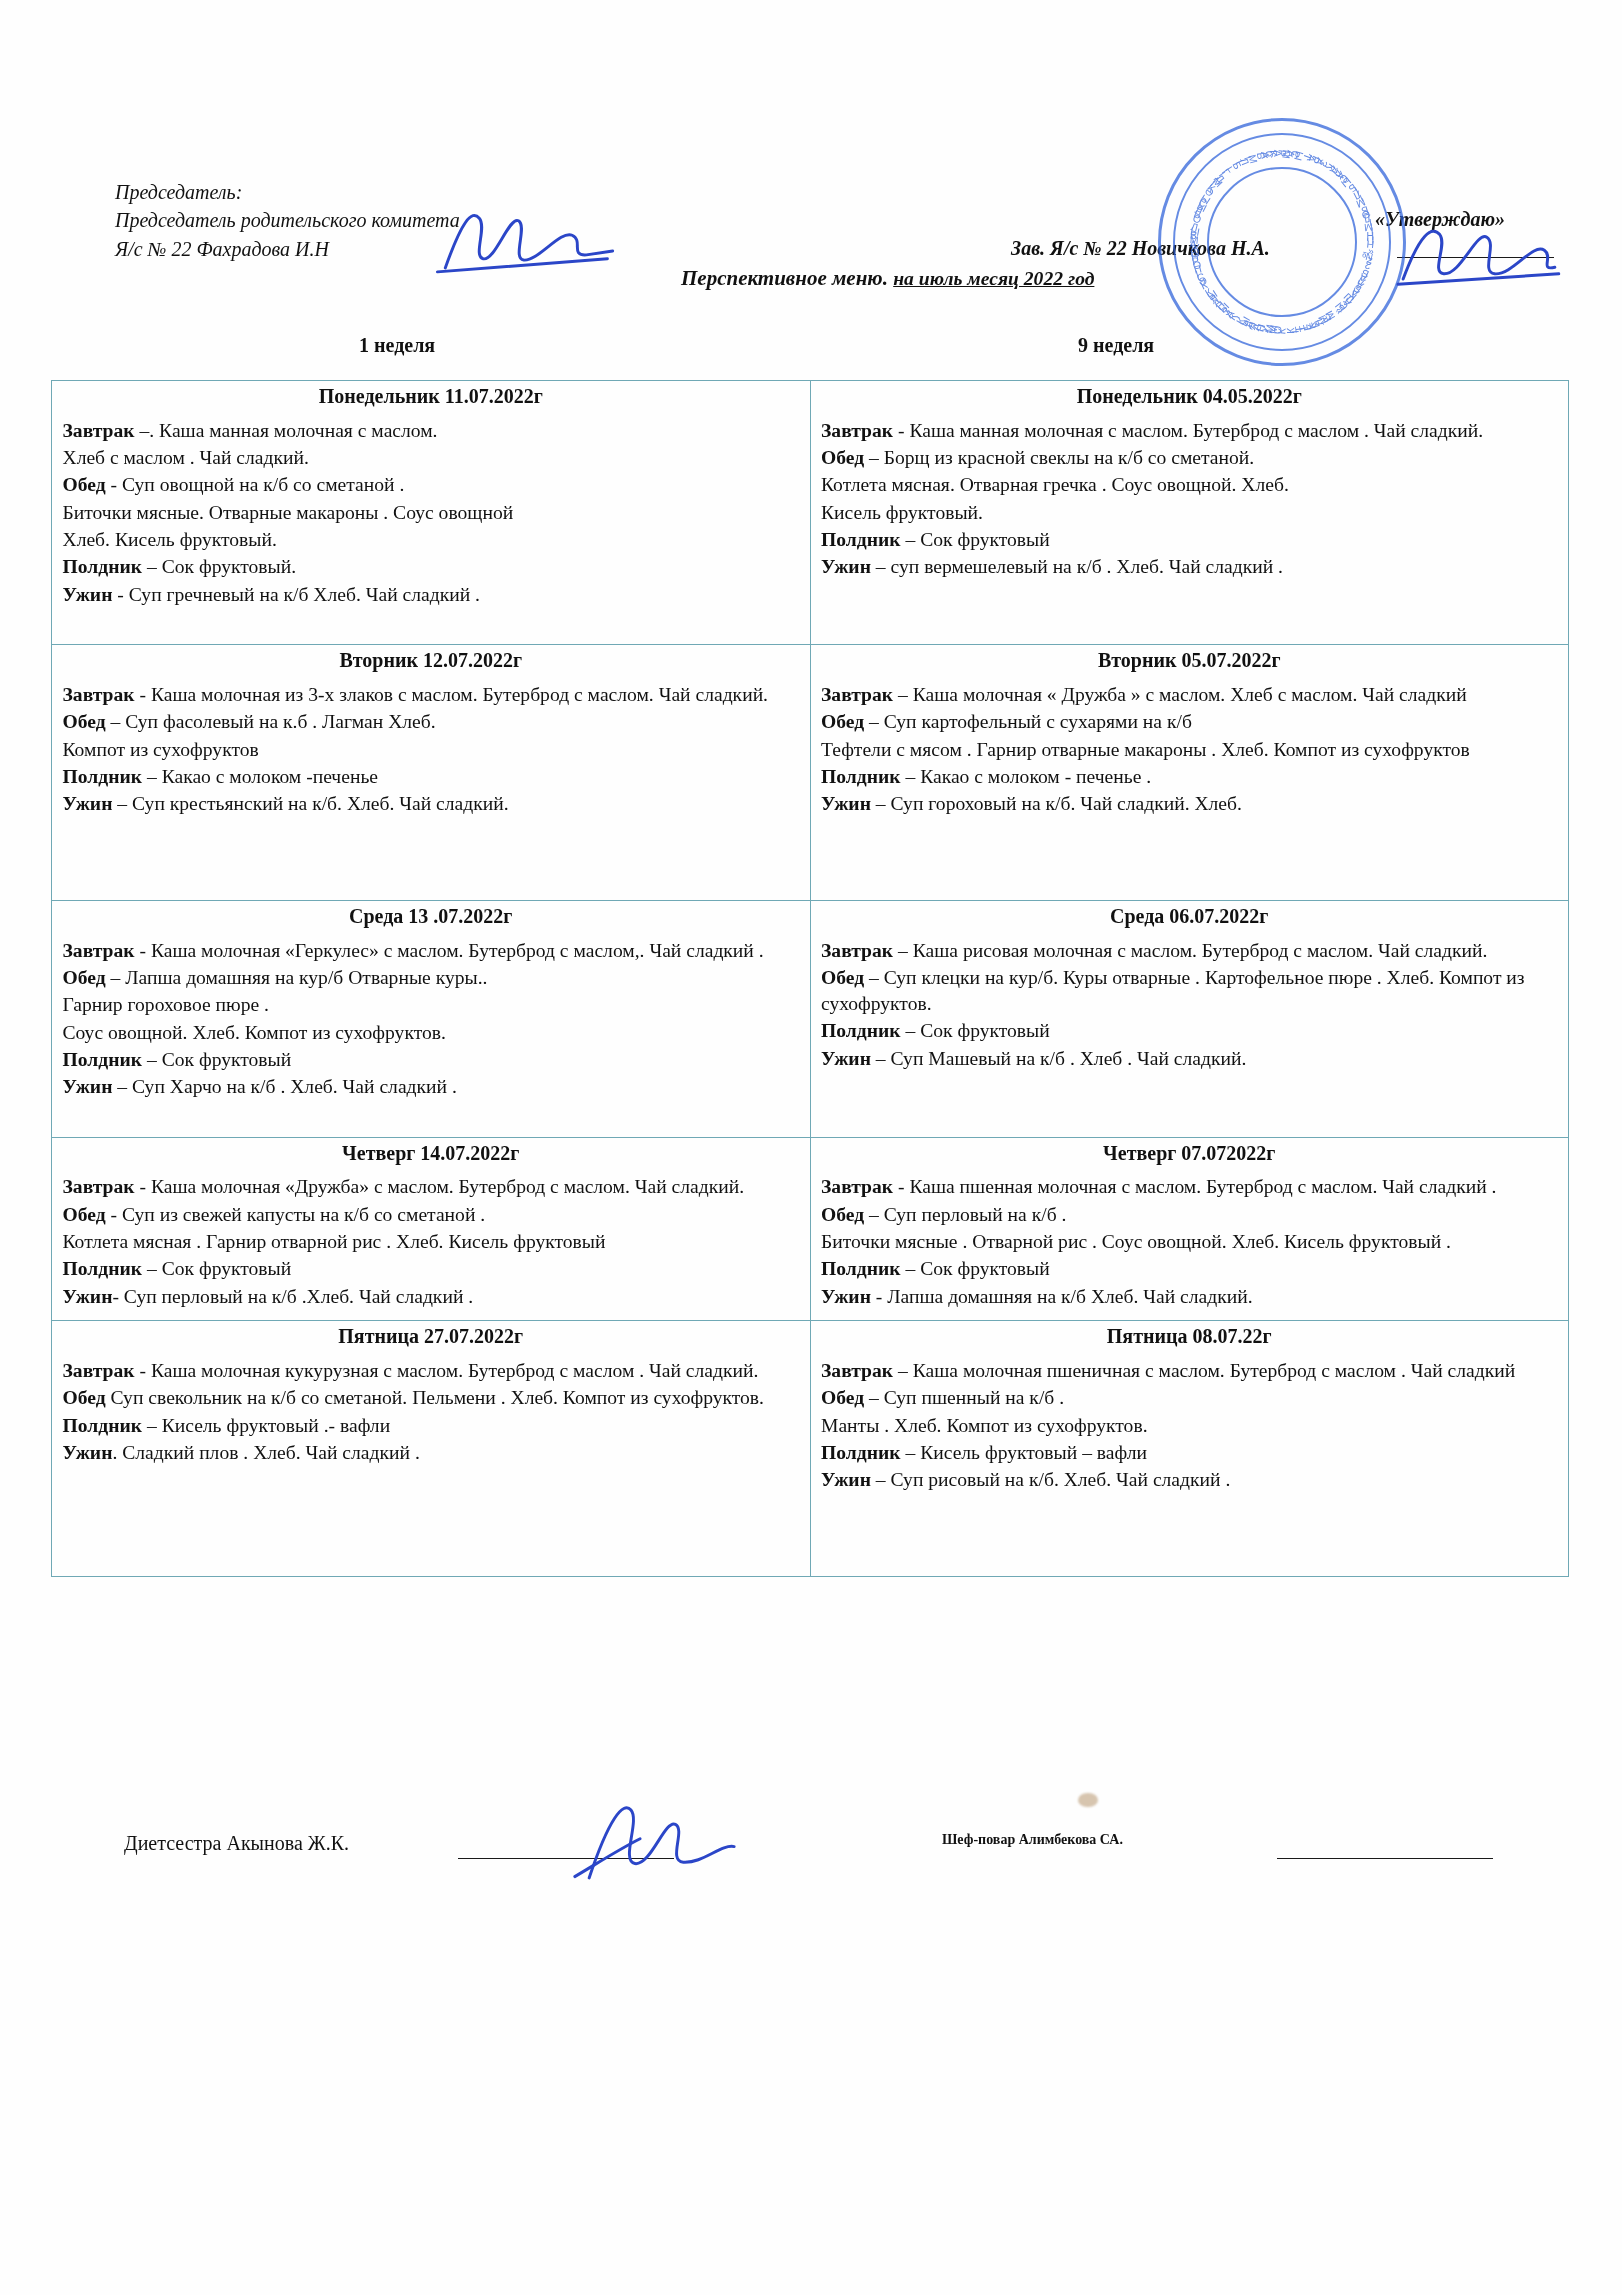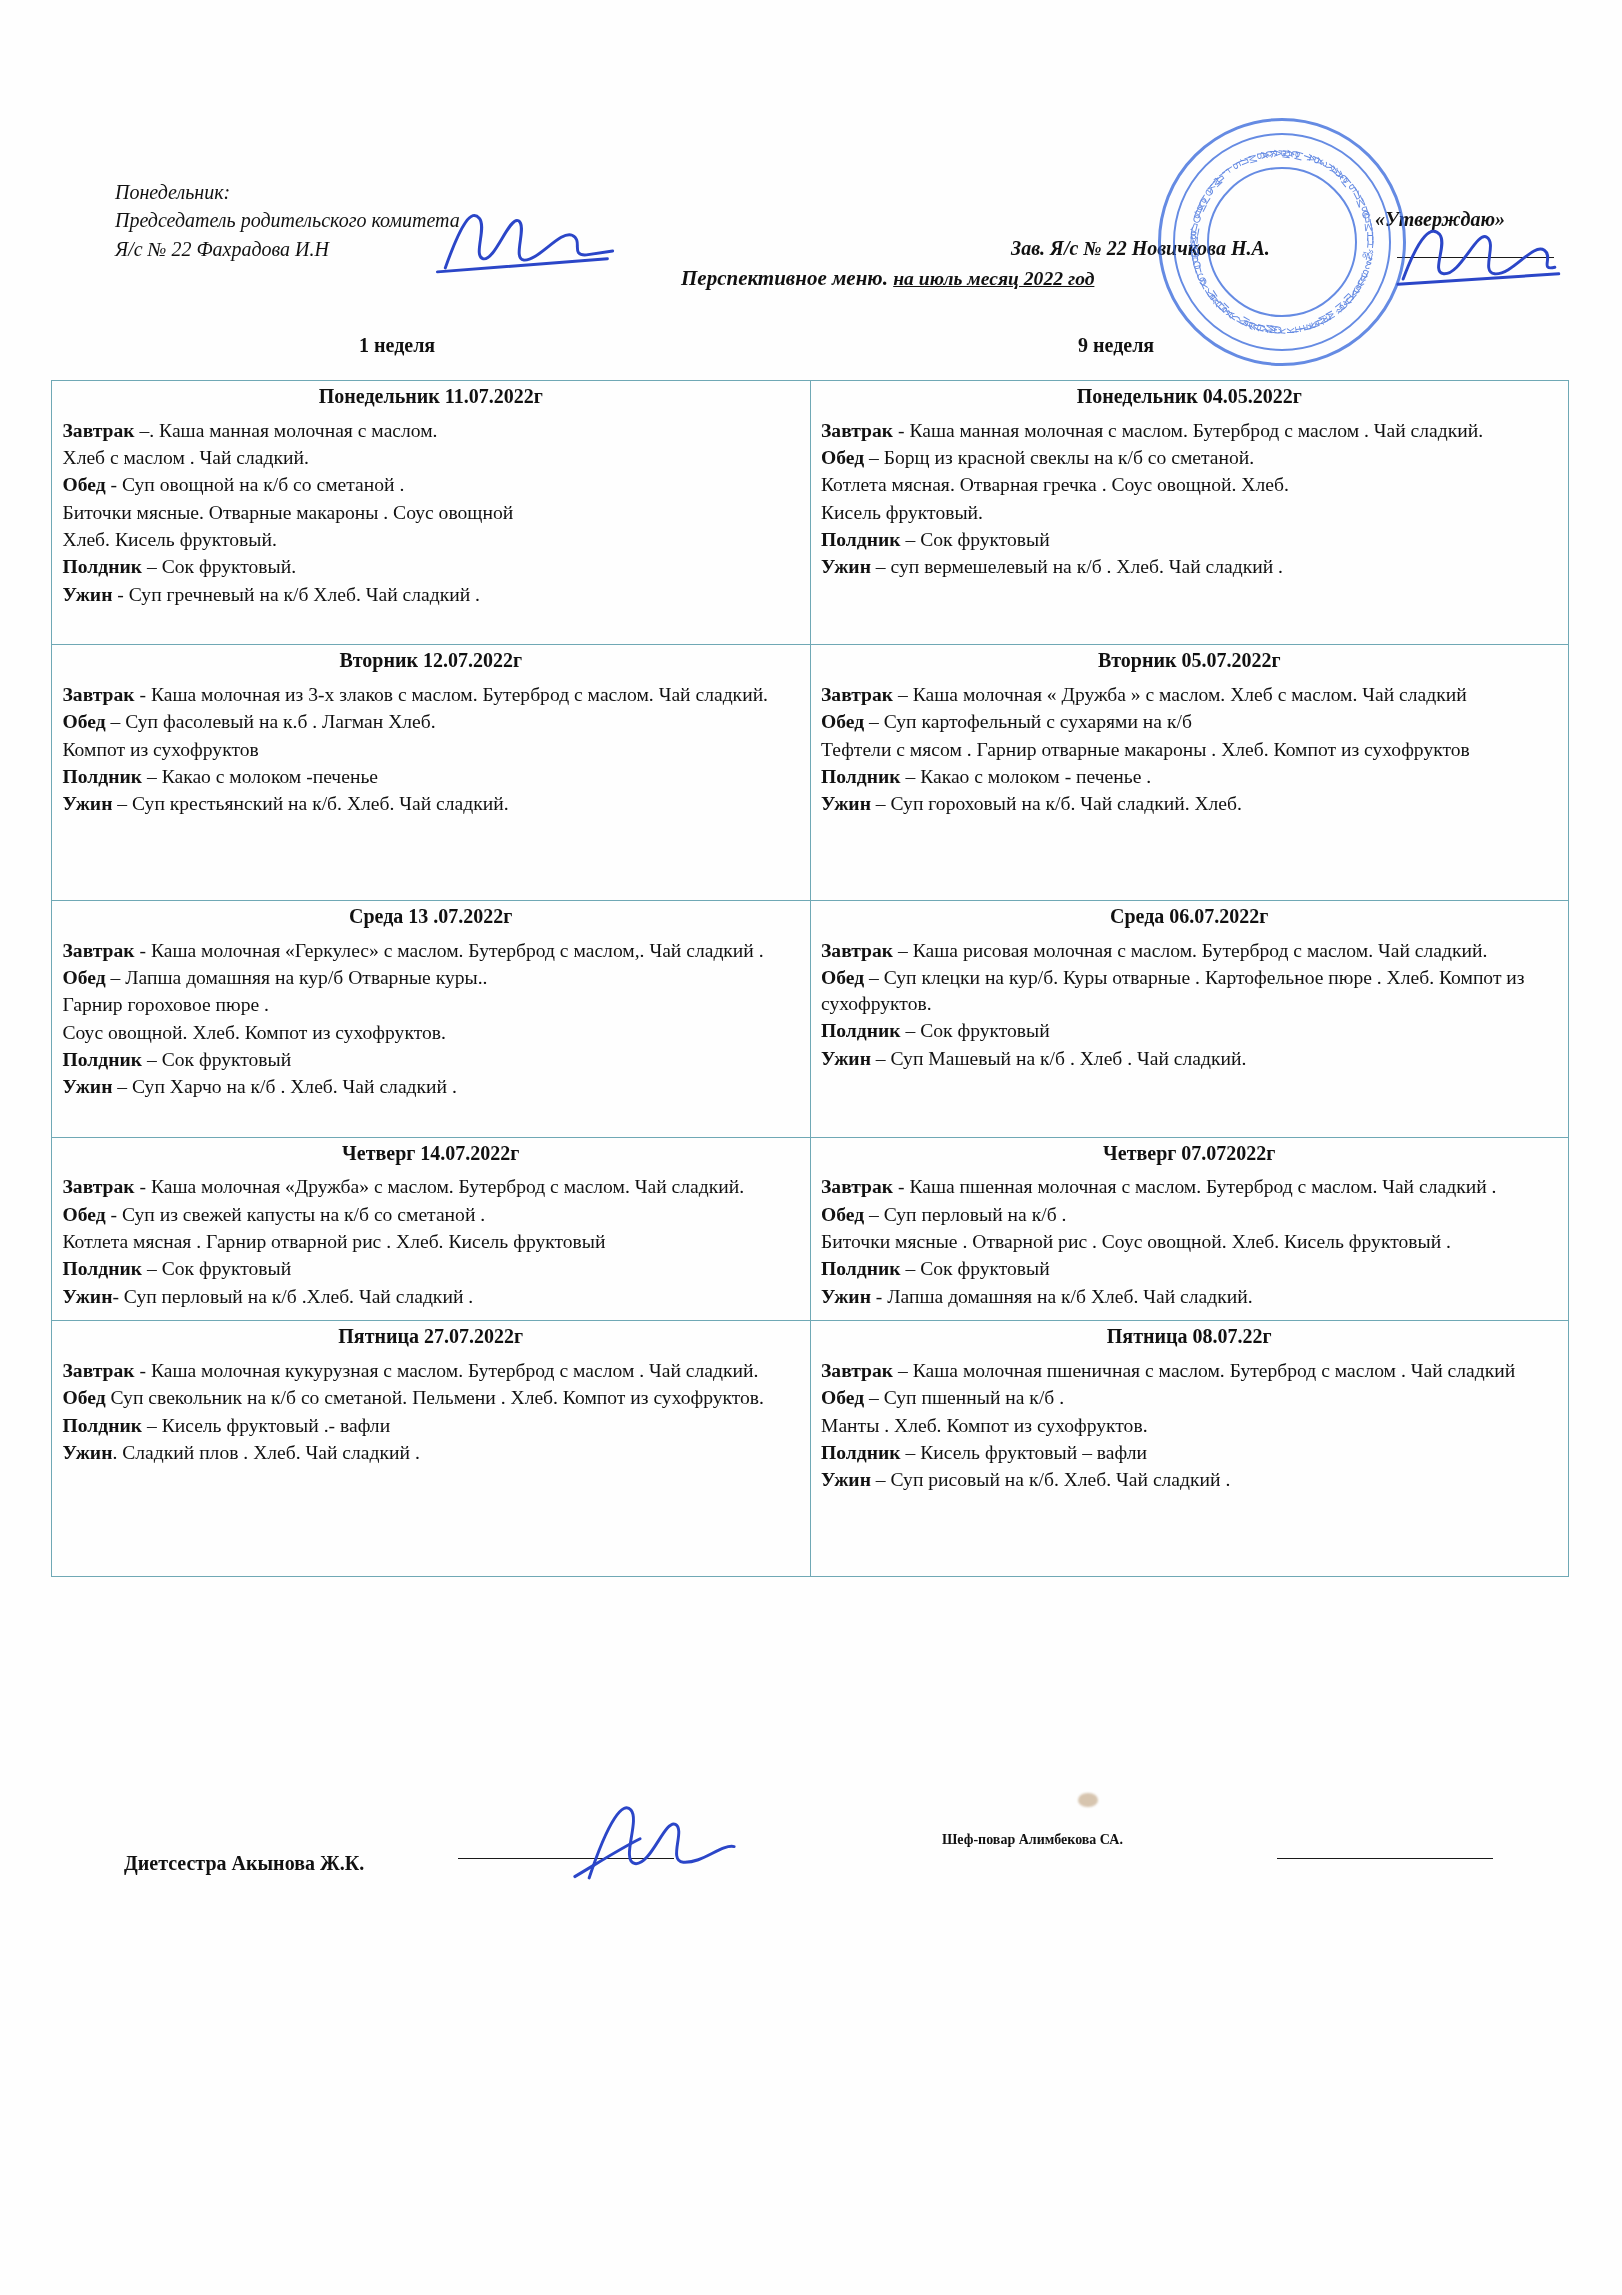--- a/index.html
+++ b/index.html
@@ -117,24 +117,23 @@
   .cell-body b { font-weight: bold; }
   .spacer-40 { display: block; height: 26px; }
   .spacer-70 { display: block; height: 46px; }
   .spacer-110 { display: block; height: 72px; }
 
   
   .footer-left {
     position: absolute;
     left: 124px;
     top: 1832px;
-    font-weight: bold;
+    font-weight: normal;
     font-size: 20px;
     white-space: nowrap;
-    margin-top: 20px;
   }
   .footer-right {
     position: absolute;
     left: 942px;
     top: 1832px;
     font-weight: bold;
     font-size: 14px;
     white-space: nowrap;
   }
   .sig-line-diet {
@@ -231,21 +230,21 @@
     border-radius: 50%;
     filter: blur(1px);
   }
 </style>
 </head>
 <body>
 
 <div class="page">
 
   <div class="hdr-left">
-    <span class="ln">Понедельник:</span>
+    <span class="ln">Председатель:</span>
     <span class="ln">Председатель родительского комитета</span>
     <span class="ln">Я/с № 22     Фахрадова И.Н</span>
   </div>
 
   <div class="hdr-right-approve">«Утверждаю»</div>
   <div class="hdr-right-zav">Зав. Я/с № 22 Новичкова  Н.А.</div>
   <div class="sig-line-zav"></div>
 
   <div class="title-block">
     <span class="ln">Перспективное меню.</span>

